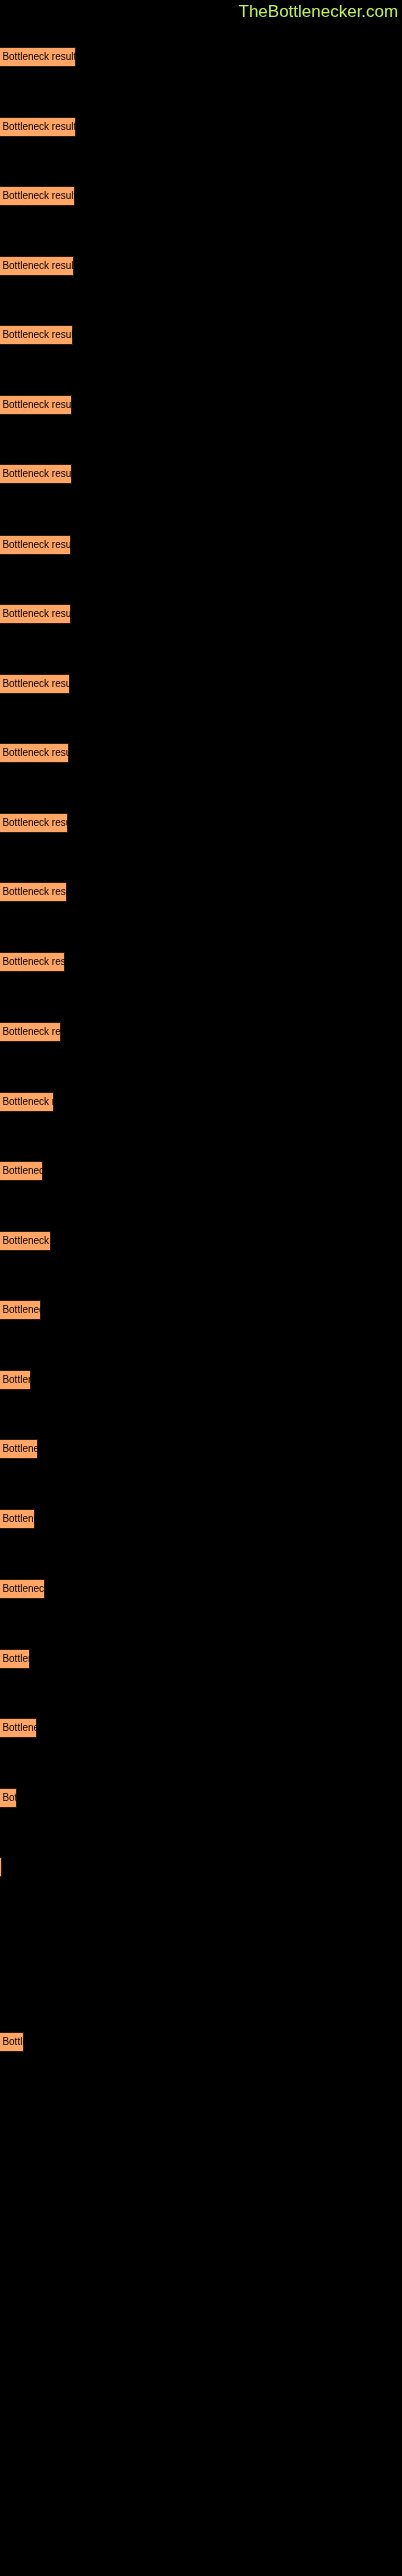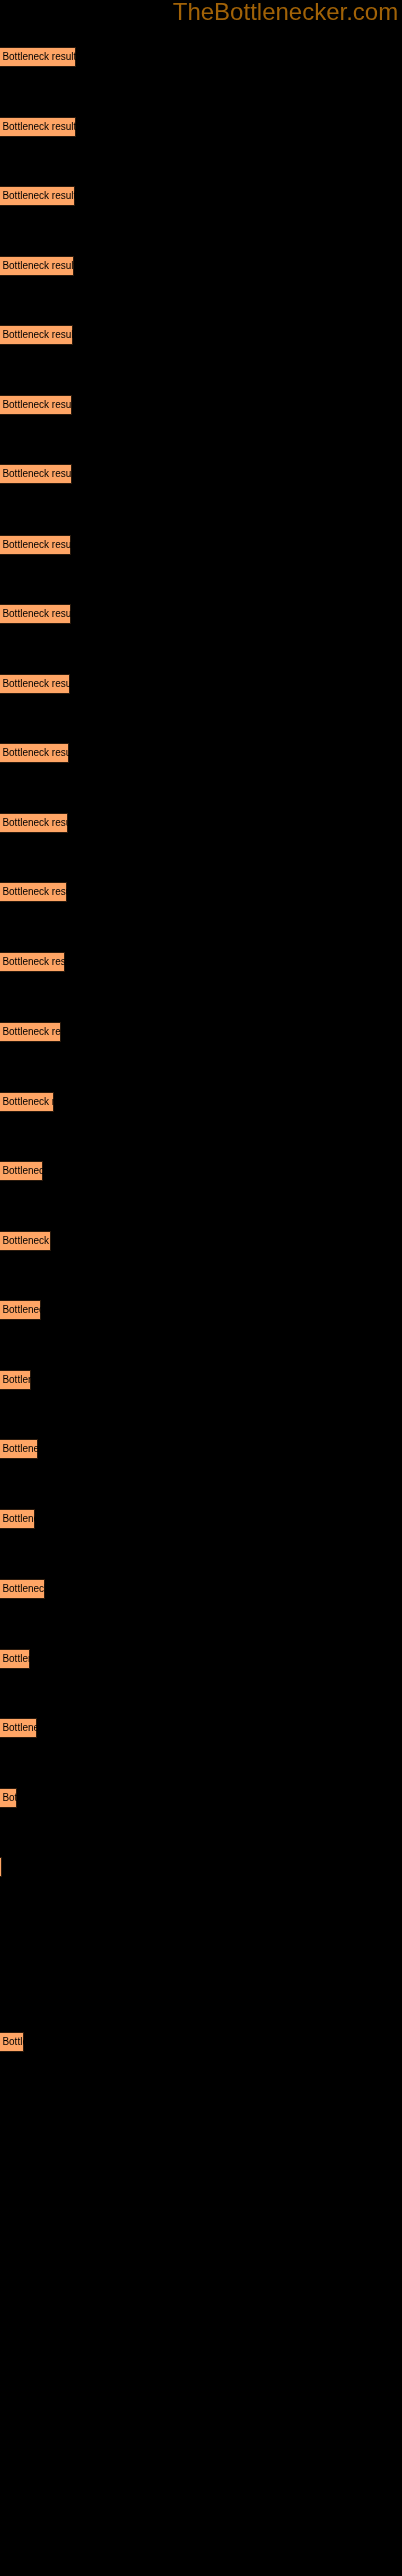--- a/index.html
+++ b/index.html
@@ -20,22 +20,22 @@
     left: 0;
     top: 0;
     width: 403px;
     height: 2576px;
     background: #000000;
   }
   #site-title {
     position: absolute;
     right: 4.8px;
     top: 1.6px;
-    color: #a16207;
-    font-size: 24px;
+    color: #bef264;
+    font-size: 17px;
     font-family: "Liberation Sans", sans-serif;
     letter-spacing: 0px;
     white-space: nowrap;
     line-height: 19.3px;
   }
   #bars-layer {
     position: absolute;
     left: 0;
     top: 0;
     width: 403px;

